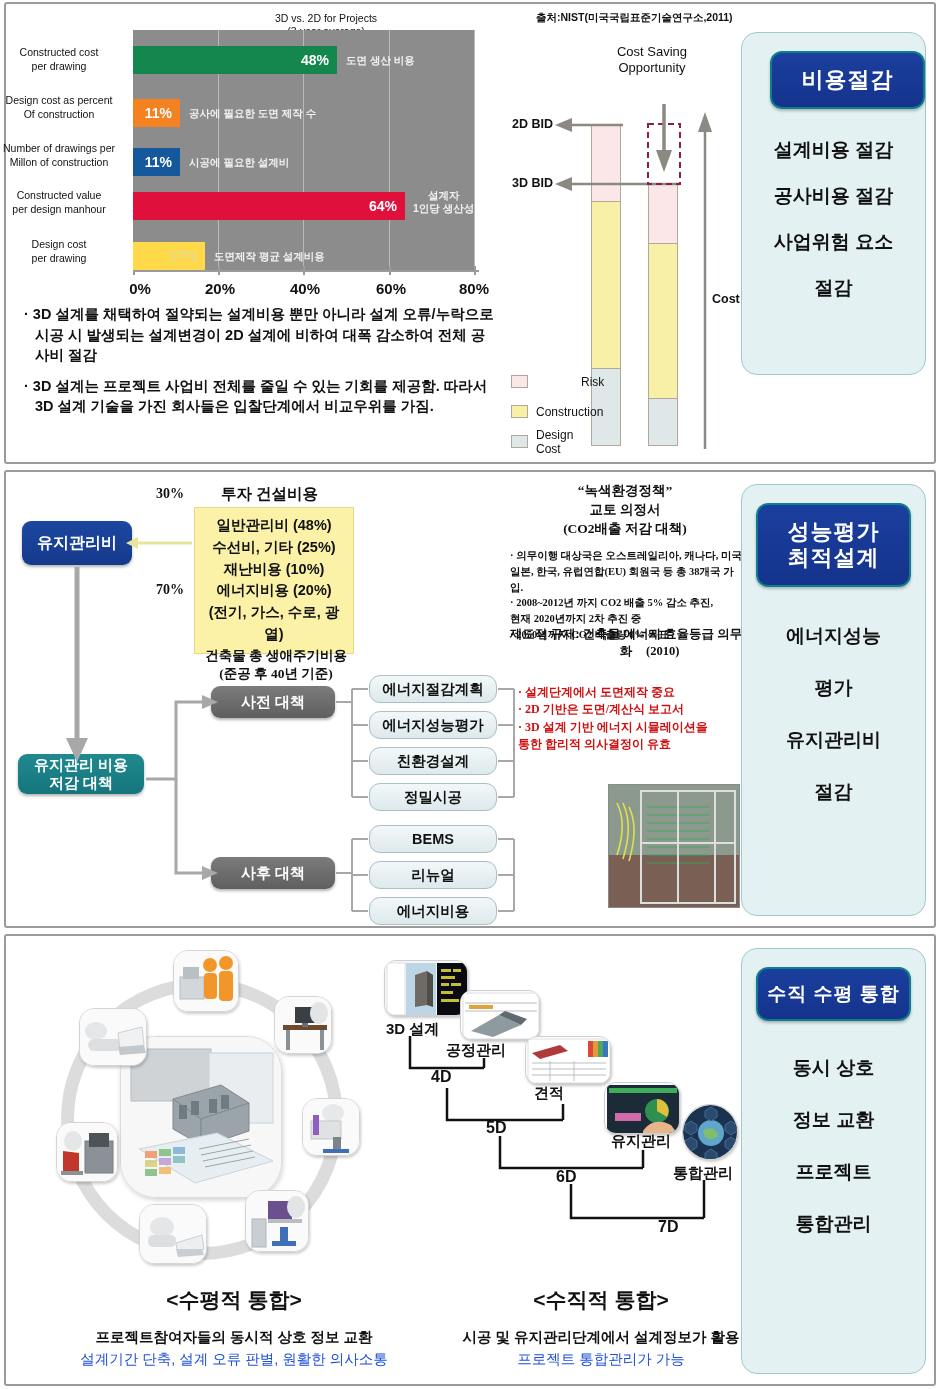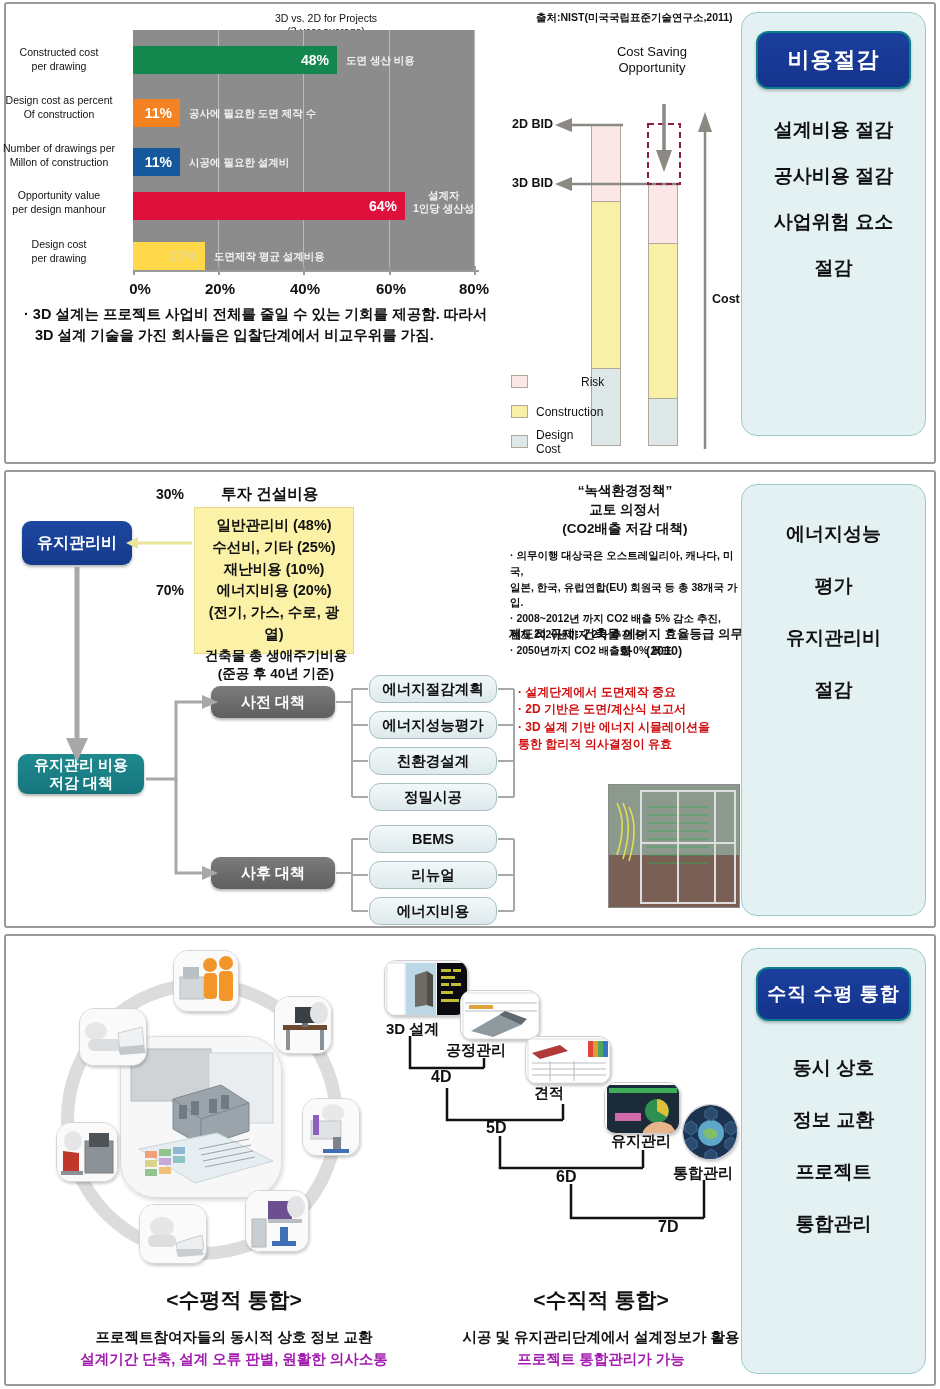--- a/index.html
+++ b/index.html
@@ -124,26 +124,26 @@
     position:absolute; display:flex; align-items:center; justify-content:center;
     background:linear-gradient(#f2f8f9,#dde9ec);
     border:1px solid #a9bfc4; border-radius:11px;
     font-size:14.5px; font-weight:bold; color:#111;
   }
   .yellowbox {
     position:absolute; background:#fbf2a8; border:1px solid #e5d98c;
     padding:7px 12px; text-align:center; font-size:14.5px; font-weight:bold;
     color:#111; line-height:1.5;
   }
-  .ptext { position:absolute; color:#111; }
+  .ptext { position:absolute; color:#111;font-family:Liberation Serif, serif; }
 
   
   .cap-main { position:absolute; font-size:21px; font-weight:bold; color:#111; text-align:center; }
   .cap-sub  { position:absolute; font-size:14.5px; font-weight:bold; color:#111; text-align:center; }
-  .cap-red  { position:absolute; font-size:14.5px; font-weight:bold; color:#a21caf; text-align:center; }
+  .cap-red  { position:absolute; font-size:14.5px; font-weight:normal; color:#1d4ed8; text-align:center; }
   .node-img {
     position:absolute; border-radius:12px; border:1px solid #cfcfcf;
     background:#f4f4f4; box-shadow:1px 2px 3px rgba(0,0,0,.22); overflow:hidden;
   }
   .node-lab { position:absolute; font-size:15px; font-weight:bold; color:#111; }
   .dim-lab  { position:absolute; font-size:16px; font-weight:bold; color:#111; }
   .ring {
     position:absolute; border-radius:50%;
     border:13px solid #dcdcdc;
   }
@@ -196,21 +196,21 @@
   </div>
   <div class="cat-label" style="top:90px">
     <div>Design cost as percent</div>
       <div>Of construction</div>
   </div>
   <div class="cat-label" style="top:138px">
     <div>Number of drawings per</div>
       <div>Millon of construction</div>
   </div>
   <div class="cat-label" style="top:185px">
-    <div>Opportunity value</div>
+    <div>Constructed value</div>
       <div>per design manhour</div>
   </div>
   <div class="cat-label" style="top:234px">
     <div>Design cost</div>
       <div>per drawing</div>
   </div>
 
   <div class="bar" style="left:127px; top:42px; width:204px; background:#14874f">
     <span>48%</span>
   </div>
@@ -233,20 +233,21 @@
     <div>설계자</div>
       <div>1인당 생산성</div>
   </div>
 
   <div class="bar" style="left:127px; top:238px; width:72px; background:#ffd94a">
     <span style="color:#e8d98f">17%</span>
   </div>
   <div class="bar-note" style="left:208px; top:246px">도면제작 평균 설계비용</div>
 
   <div class="bullets">
+    <p>· 3D 설계를 채택하여 절약되는 설계비용 뿐만 아니라 설계 오류/누락으로 시공 시 발생되는 설계변경이 2D 설계에 비하여 대폭 감소하여 전체 공사비 절감</p>
     <p>· 3D 설계는 프로젝트 사업비 전체를 줄일 수 있는 기회를 제공함. 따라서 3D 설계 기술을 가진 회사들은 입찰단계에서 비교우위를 가짐.</p>
   </div>
 
   <div class="cs-title">
     <div>Cost Saving</div>
     <div>Opportunity</div>
   </div>
 
   <div class="cs-bar seg-risk" style="left:585px; top:120px; height:78px;"></div>
   <div class="cs-bar seg-constr" style="left:585px; top:197px; height:168px;"></div>
@@ -283,21 +284,21 @@
   </div>
   <div class="legend-item" style="left:505px; top:401px">
     <span class="legend-sw" style="background:#f7f0a6"></span>
     <span style="position:absolute;left:25px">Construction</span>
   </div>
   <div class="legend-item" style="left:505px; top:431px">
     <span class="legend-sw" style="background:#dfe8e8"></span>
     <span style="position:absolute;left:25px">Design Cost</span>
   </div>
 
-  <div class="summary-card" style="top:8px; height:424px;">
+  <div class="summary-card" style="top:28px; height:343px;align-items:flex-end;">
     <div class="summary-badge">비용절감</div>
     <div class="summary-lines" style="margin-top:28px; gap:20px">
       <div>설계비용 절감</div>
       <div>공사비용 절감</div>
       <div>사업위험 요소</div>
       <div>절감</div>
     </div>
   </div>
 </div>
 
@@ -425,20 +426,24 @@
         <rect x="32" y="6" width="74" height="112"></rect>
         <line x1="69" y1="6" x2="69" y2="118"></line>
         <line x1="32" y1="58" x2="106" y2="58"></line>
         <rect x="106" y="6" width="20" height="112"></rect>
         <line x1="106" y1="58" x2="126" y2="58"></line>
       </g>
     </svg>
   </div>
 
   <div class="summary-card" style="top:12px; height:432px;">
+    <div class="summary-badge">
+      <div>성능평가</div>
+      <div>최적설계</div>
+    </div>
     <div class="summary-lines" style="margin-top:36px; gap:26px">
       <div>에너지성능</div>
       <div>평가</div>
       <div>유지관리비</div>
       <div>절감</div>
     </div>
   </div>
 </div>
 
 <div class="panel" id="panel3">

